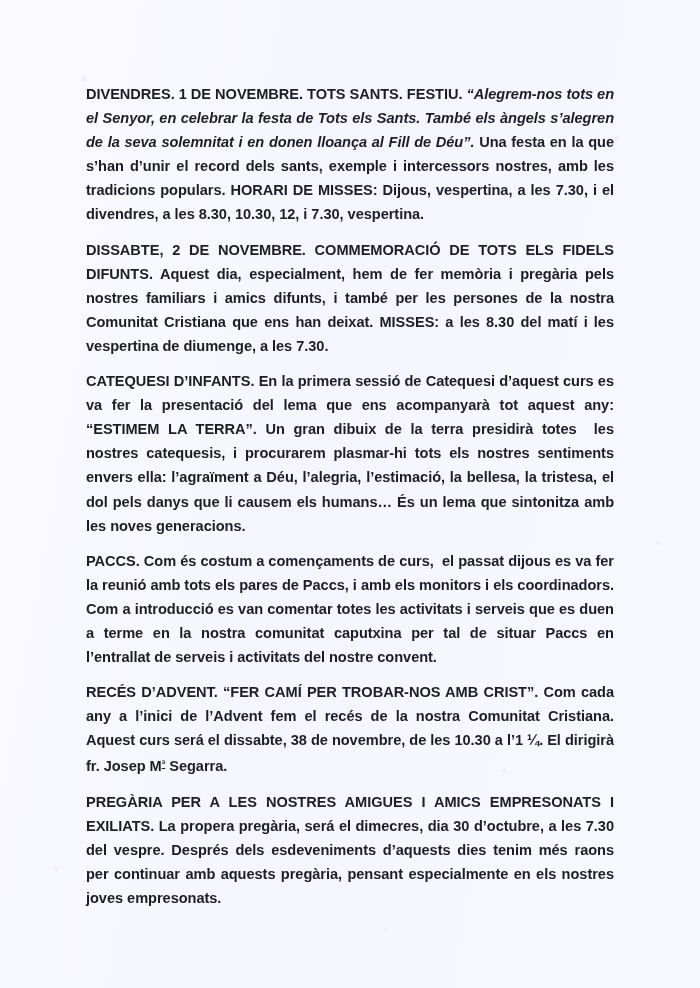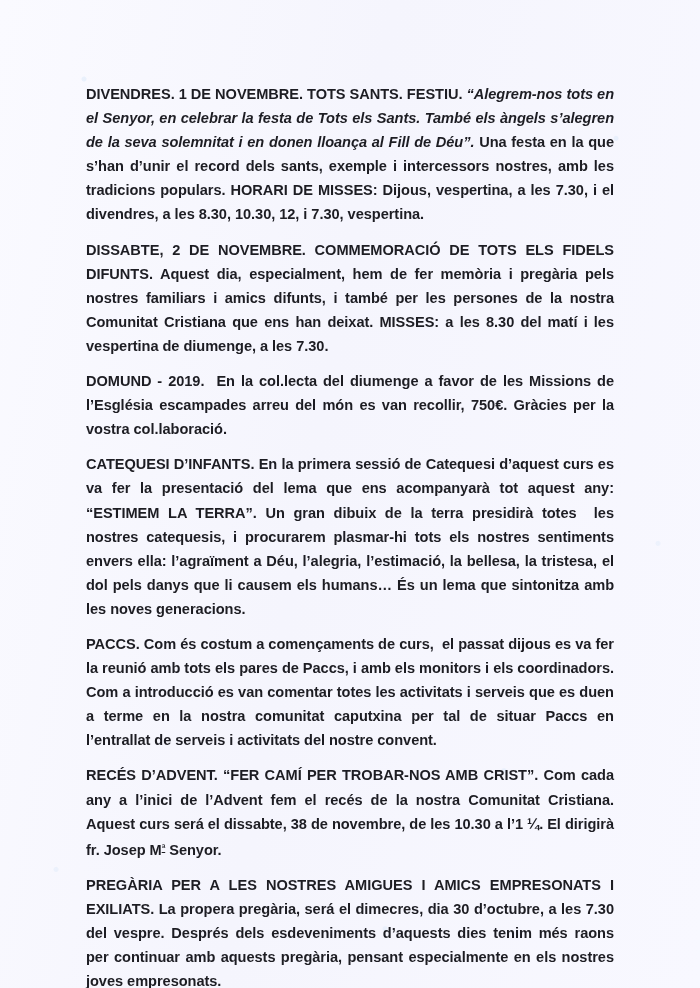--- a/index.html
+++ b/index.html
@@ -69,24 +69,23 @@
 </head>
 <body>
 
 <div class="page">
   <div class="text-column">
 
     <p class="para italic-lead"><span>DIVENDRES. 1 DE NOVEMBRE. TOTS SANTS. FESTIU.</span><span> </span><i>“Alegrem-nos tots en el Senyor, en celebrar la festa de Tots els Sants. També els àngels s’alegren de la seva solemnitat i en donen lloança al Fill de Déu”.</i><span> Una festa en la que s’han d’unir el record dels sants, exemple i intercessors nostres, amb les tradicions populars. HORARI DE MISSES: Dijous, vespertina, a les 7.30, i el divendres, a les 8.30, 10.30, 12, i 7.30, vespertina.</span></p>
 
     <p class="para">DISSABTE, 2 DE NOVEMBRE. COMMEMORACIÓ DE TOTS ELS FIDELS DIFUNTS. Aquest dia, especialment, hem de fer memòria i pregària pels nostres familiars i amics difunts, i també per les persones de la nostra Comunitat Cristiana que ens han deixat. MISSES: a les 8.30 del matí i les vespertina de diumenge, a les 7.30.</p>
 
-    <p class="para">DOMUND - 2019.  En la col.lecta del diumenge a favor de les Missions de l’Església escampades arreu del món es van recollir, 750€. Gràcies per la vostra col.laboració.</p>
 
     <p class="para">CATEQUESI D’INFANTS. En la primera sessió de Catequesi d’aquest curs es va fer la presentació del lema que ens acompanyarà tot aquest any: “ESTIMEM LA TERRA”. Un gran dibuix de la terra presidirà totes  les nostres catequesis, i procurarem plasmar-hi tots els nostres sentiments envers ella: l’agraïment a Déu, l’alegria, l’estimació, la bellesa, la tristesa, el dol pels danys que li causem els humans… És un lema que sintonitza amb les noves generacions.</p>
 
     <p class="para">PACCS. Com és costum a començaments de curs,  el passat dijous es va fer la reunió amb tots els pares de Paccs, i amb els monitors i els coordinadors. Com a introducció es van comentar totes les activitats i serveis que es duen a terme en la nostra comunitat caputxina per tal de situar Paccs en l’entrallat de serveis i activitats del nostre convent.</p>
 
-    <p class="para"><span>RECÉS D’ADVENT. “FER CAMÍ PER TROBAR-NOS AMB CRIST”. Com cada any a l’inici de l’Advent fem el recés de la nostra Comunitat Cristiana. Aquest curs será el dissabte, 38 de novembre, de les 10.30 a l’1 ¼. El dirigirà fr. Josep M</span><span class="sup-ord">ª</span><span> Senyor.</span></p>
+    <p class="para"><span>RECÉS D’ADVENT. “FER CAMÍ PER TROBAR-NOS AMB CRIST”. Com cada any a l’inici de l’Advent fem el recés de la nostra Comunitat Cristiana. Aquest curs será el dissabte, 38 de novembre, de les 10.30 a l’1 ¼. El dirigirà fr. Josep M</span><span class="sup-ord">ª</span><span> Segarra.</span></p>
 
     <p class="para">PREGÀRIA PER A LES NOSTRES AMIGUES I AMICS EMPRESONATS I EXILIATS. La propera pregària, será el dimecres, dia 30 d’octubre, a les 7.30 del vespre. Després dels esdeveniments d’aquests dies tenim més raons per continuar amb aquests pregària, pensant especialmente en els nostres joves empresonats.</p>
 
   </div>
 </div>
 
 </body></html>

